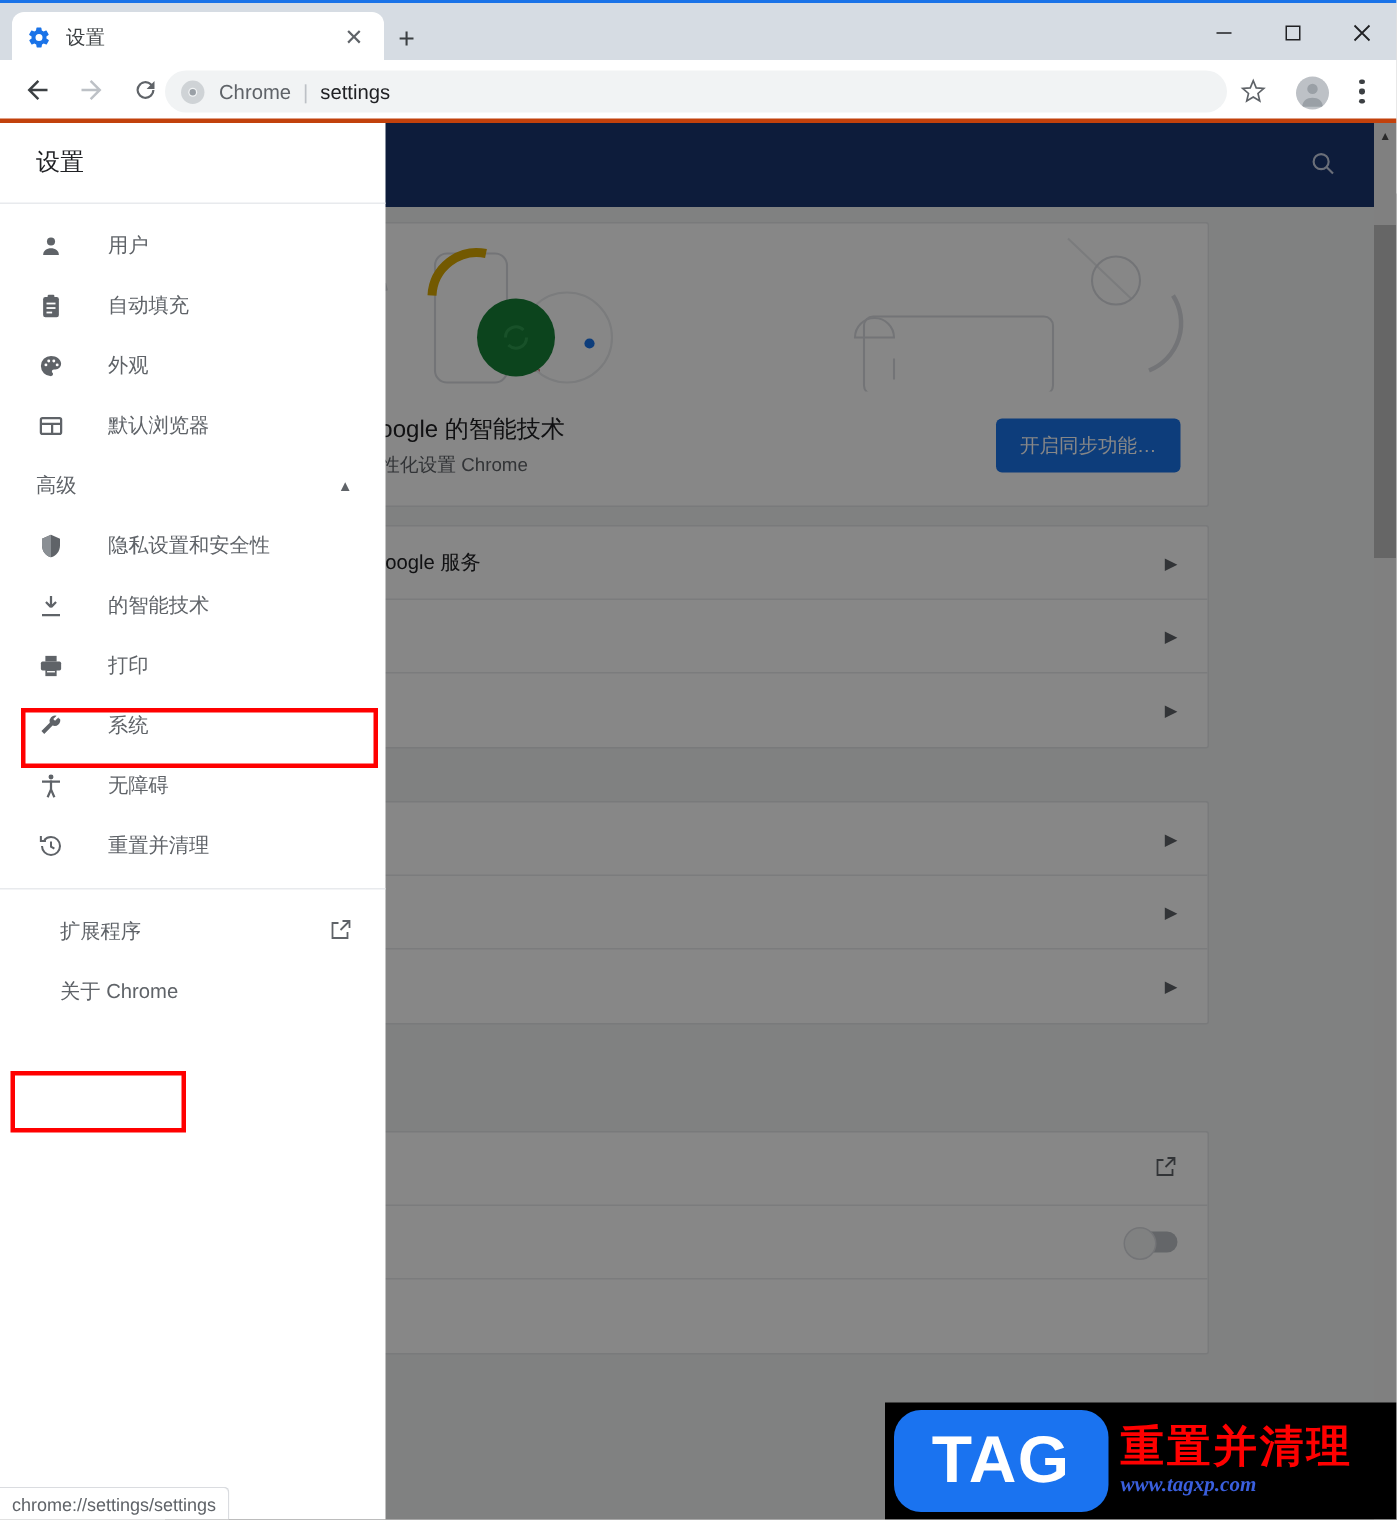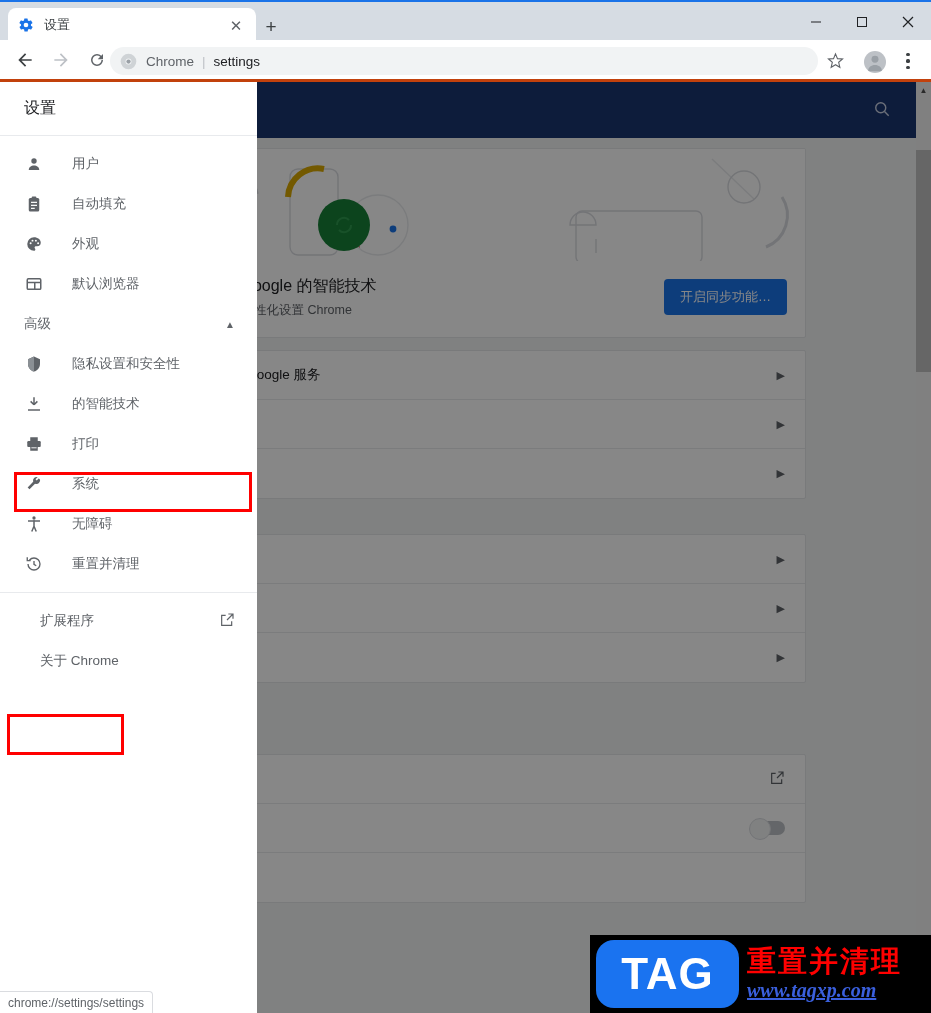--- a/index.html
+++ b/index.html
@@ -202,22 +202,22 @@
     width: 143px; height: 68px; margin-left: 6px; background: #1a73f0;
     border-radius: 18px; color: #ffffff; font-weight: bold; font-size: 44px;
     display: flex; align-items: center; justify-content: center; letter-spacing: 1px;
   }
   .wm-right { flex: 1 1 auto; padding-left: 8px; }
   .wm-cn {
     color: #ff0000; font-size: 29px; font-weight: bold;
     font-family: "DejaVu Sans", sans-serif; letter-spacing: 2px; line-height: 1.1;
   }
   .wm-url {
-    color: #3a5fdd; font-size: 20px; font-family: "Liberation Serif", serif;
-    font-style: italic; font-weight: bold; letter-spacing: 0px; margin-top: 2px; text-decoration: underline;
+    color: #3a5fdd; font-size: 14px; font-family: "Liberation Serif", serif;
+    font-style: italic; font-weight: bold; letter-spacing: 0px; margin-top: 2px;
   }
 </style>
 </head>
 <body>
 
 <div id="app">
 
   <div class="titlebar">
     <div class="tab">
       <span class="tab-favicon">

